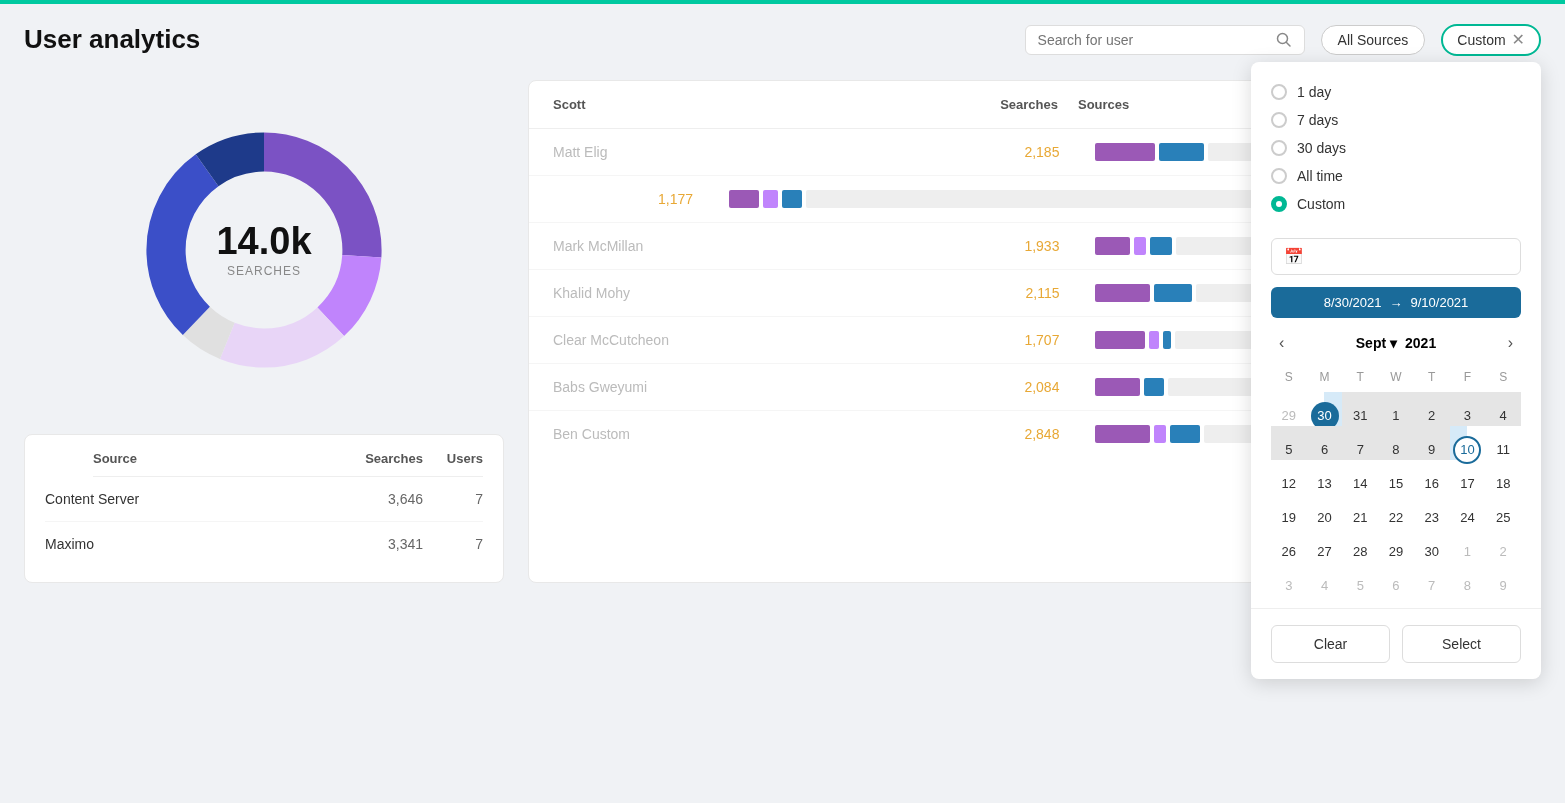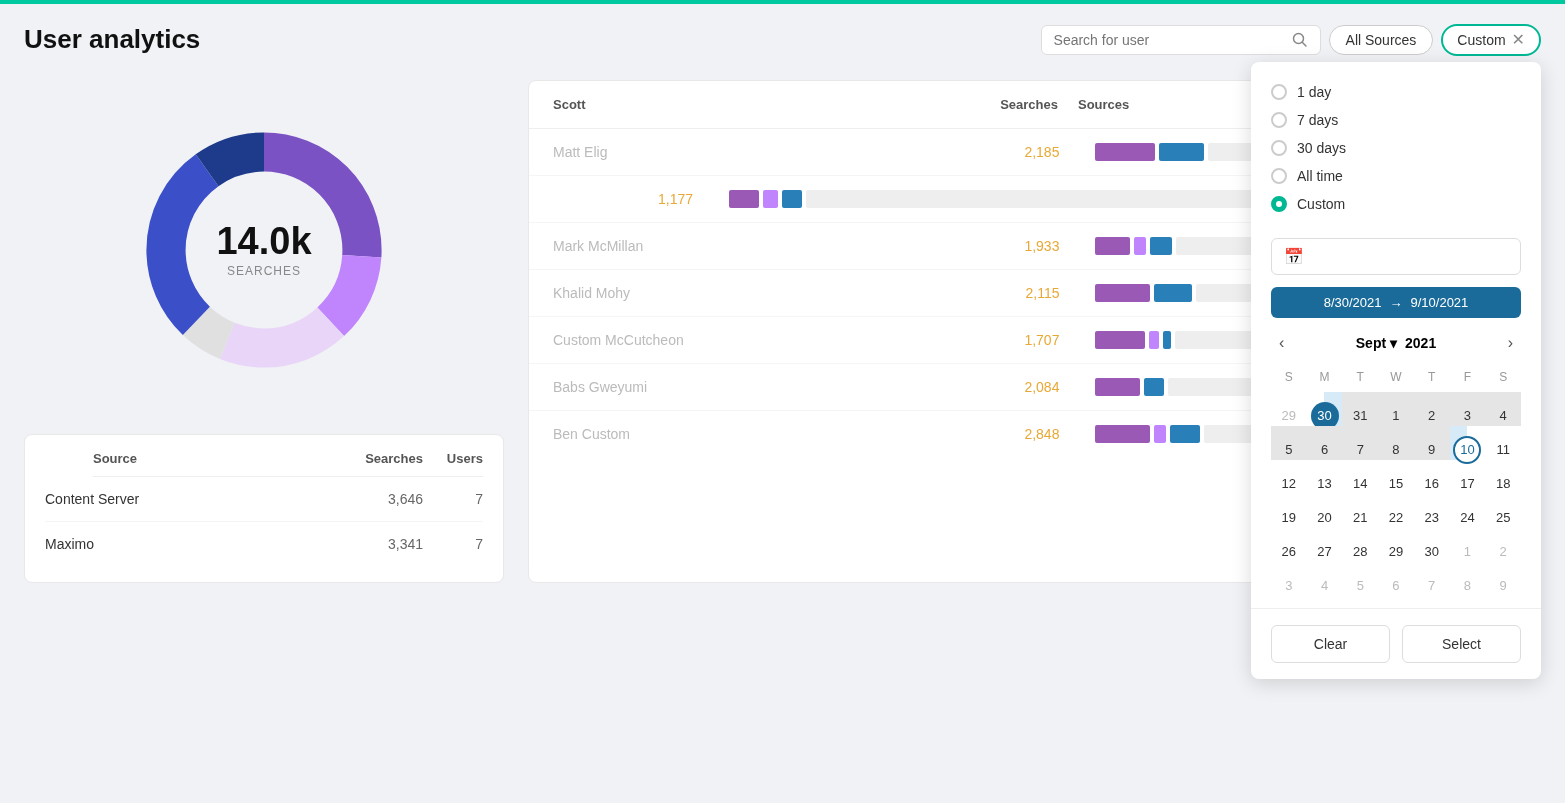--- a/index.html
+++ b/index.html
@@ -30,21 +30,21 @@
       margin-bottom: 24px;
     }
     .page-title {
       font-size: 26px;
       font-weight: 700;
       color: #111;
     }
     .header-controls {
       display: flex;
       align-items: center;
-      gap: 8px;
+      gap: 16px;
     }
     .search-box {
       display: flex;
       align-items: center;
       background: #fff;
       border: 1px solid #ddd;
       border-radius: 6px;
       padding: 6px 12px;
       width: 280px;
       gap: 8px;
@@ -473,21 +473,21 @@
         <span class="col-user-val">Khalid Mohy</span>
         <span class="col-searches-val">2,115</span>
         <div class="col-sources-bar">
           <div class="bar-segment" style="width:55px;background:#9b59b6;"></div>
           <div class="bar-segment" style="width:38px;background:#2980b9;"></div>
           <div style="flex:1;height:18px;background:#eee;border-radius:2px;"></div>
         </div>
       </div>
 
       <div class="user-table-row">
-        <span class="col-user-val">Custom McCutcheon</span>
+        <span class="col-user-val">Clear McCutcheon</span>
         <span class="col-searches-val">1,707</span>
         <div class="col-sources-bar">
           <div class="bar-segment" style="width:50px;background:#9b59b6;"></div>
           <div class="bar-segment" style="width:10px;background:#c084fc;"></div>
           <div class="bar-segment" style="width:8px;background:#2980b9;"></div>
           <div style="flex:1;height:18px;background:#eee;border-radius:2px;"></div>
         </div>
       </div>
 
       <div class="user-table-row">

